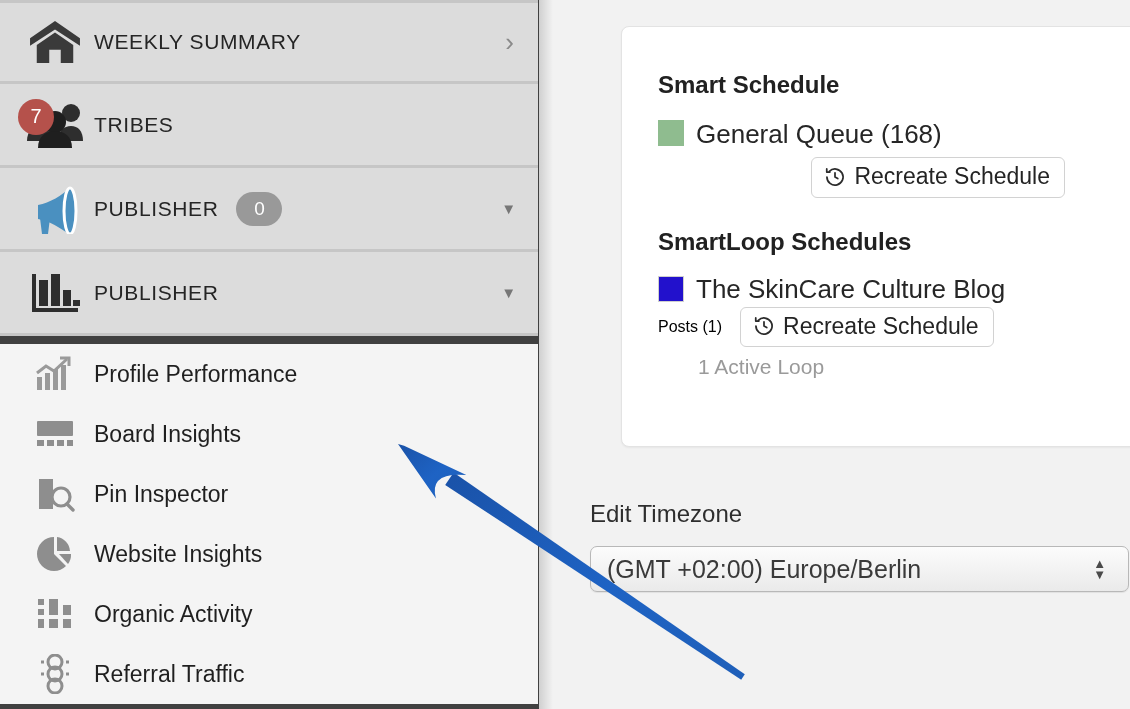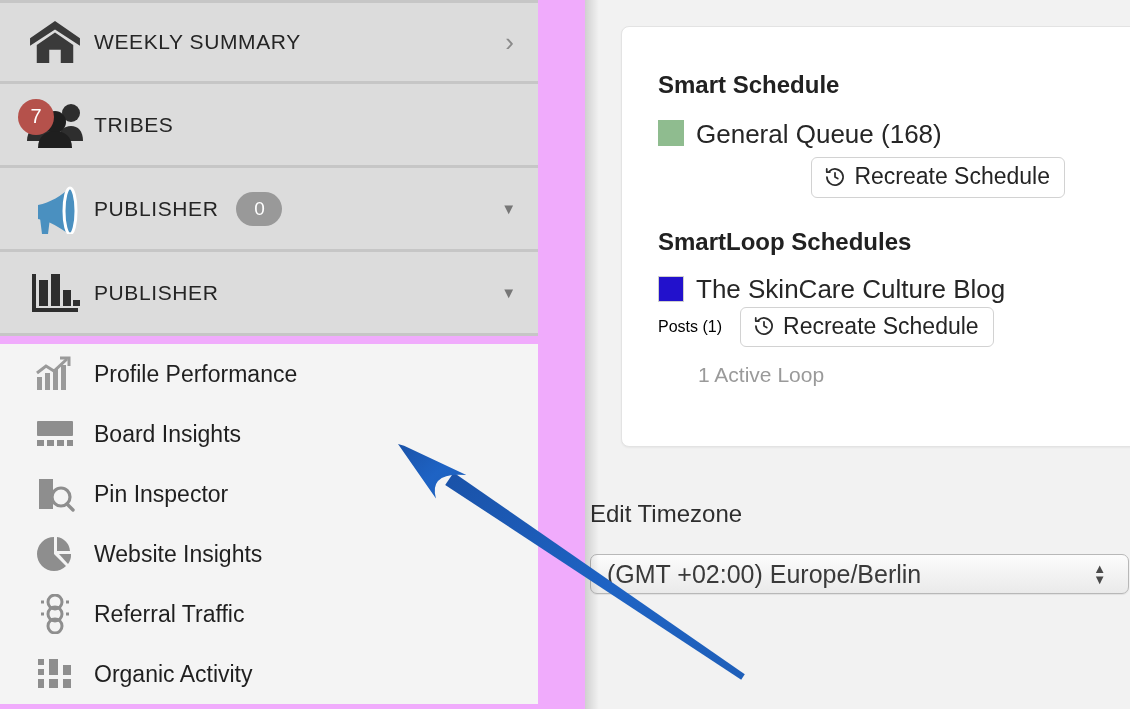--- a/index.html
+++ b/index.html
@@ -17,23 +17,23 @@
     width: 1130px;
     height: 709px;
     background: #f2f2f2;
     overflow: hidden;
   }
 
   
   #sidebar {
     position: absolute;
     left: 0; top: 0;
-    width: 585px;
+    width: 539px;
     height: 709px;
-    background: #f0abfc;
+    background: #404040;
     z-index: 10;
     text-align: center;
   }
   #sidebar:after {
     content: "";
     position: absolute;
     right: -14px; top: 0;
     width: 14px; height: 100%;
     background: linear-gradient(to right, rgba(0,0,0,0.14), rgba(0,0,0,0));
     pointer-events: none;
@@ -191,21 +191,21 @@
     padding: 6px 14px 7px 12px;
     font-family: "Liberation Sans", sans-serif;
     cursor: pointer;
     white-space: nowrap;
     line-height: 1.1;
   }
   .btn-row-indent { text-align: right; margin-top: 6px; padding-right: 38px; }
   .sub-note {
     font-size: 21px;
     color: #9a9a9a;
-    margin-top: 16px;
+    margin-top: 8px;
     padding-left: 40px;
   }
   .smartloop-block { margin-top: 30px; }
   .loop-line {
     display: flex;
     align-items: center;
     flex-wrap: wrap;
     font-size: 26px;
     color: #262626;
   }
@@ -220,30 +220,29 @@
   #tz-label {
     position: absolute;
     left: 590px; top: 500px;
     font-size: 24px;
     color: #2e2e2e;
   }
   #tz-select {
     position: absolute;
     left: 590px; top: 546px;
     width: 539px;
-    height: 40px;
+    height: 46px;
     border: 1px solid #b8b8b8;
     border-radius: 7px;
     background: linear-gradient(to bottom, #fcfcfc 0%, #eaeaea 100%);
     box-shadow: 0 1px 1px rgba(0,0,0,0.07);
     display: flex;
     align-items: center;
     padding: 0 16px;
     cursor: pointer;
-    margin-top: 8px;
   }
   #tz-select .val {
     font-size: 25px;
     color: #3a3a3a;
     flex: 1 1 auto;
     white-space: nowrap;
   }
   .stepper {
     display: flex;
     flex-direction: column;
@@ -437,46 +436,46 @@
             <path d="M19 19 L19 2 A17 17 0 0 0 19 36 A17 17 0 0 0 31 31 Z" fill="#8e8e8e"></path>
             <path d="M22 2 L22 16 L35 16 A15 15 0 0 0 22 2 Z" fill="#8e8e8e"></path>
             <path d="M24 19 L36 19 A15 15 0 0 1 33 29 Z" fill="#8e8e8e"></path>
           </svg>
         </span>
         <span class="lbl">Website Insights</span>
       </div>
 
       <div class="nav-sub">
         <span class="ic">
+          <svg width="40" height="36" viewBox="0 0 40 36">
+            <rect x="3" y="3" width="6" height="6" fill="#8e8e8e"></rect>
+            <rect x="3" y="13" width="6" height="6" fill="#8e8e8e"></rect>
+            <rect x="3" y="23" width="6" height="9" fill="#8e8e8e"></rect>
+            <rect x="14" y="3" width="9" height="16" fill="#8e8e8e"></rect>
+            <rect x="14" y="23" width="9" height="9" fill="#8e8e8e"></rect>
+            <rect x="28" y="9" width="8" height="10" fill="#8e8e8e"></rect>
+            <rect x="28" y="23" width="8" height="9" fill="#8e8e8e"></rect>
+          </svg>
+        </span>
+        <span class="lbl">Organic Activity</span>
+      </div>
+
+      <div class="nav-sub">
+        <span class="ic">
           <svg width="36" height="40" viewBox="0 0 36 40">
             <circle cx="18" cy="8" r="7" fill="none" stroke="#8e8e8e" stroke-width="3"></circle>
             <circle cx="18" cy="20" r="7" fill="none" stroke="#8e8e8e" stroke-width="3"></circle>
             <circle cx="18" cy="32" r="7" fill="none" stroke="#8e8e8e" stroke-width="3"></circle>
             <line x1="7" y1="8" x2="4" y2="8" stroke="#8e8e8e" stroke-width="3"></line>
             <line x1="29" y1="8" x2="32" y2="8" stroke="#8e8e8e" stroke-width="3"></line>
             <line x1="7" y1="20" x2="4" y2="20" stroke="#8e8e8e" stroke-width="3"></line>
             <line x1="29" y1="20" x2="32" y2="20" stroke="#8e8e8e" stroke-width="3"></line>
           </svg>
         </span>
         <span class="lbl">Referral Traffic</span>
-      </div>
-
-      <div class="nav-sub">
-        <span class="ic">
-          <svg width="40" height="36" viewBox="0 0 40 36">
-            <rect x="3" y="3" width="6" height="6" fill="#8e8e8e"></rect>
-            <rect x="3" y="13" width="6" height="6" fill="#8e8e8e"></rect>
-            <rect x="3" y="23" width="6" height="9" fill="#8e8e8e"></rect>
-            <rect x="14" y="3" width="9" height="16" fill="#8e8e8e"></rect>
-            <rect x="14" y="23" width="9" height="9" fill="#8e8e8e"></rect>
-            <rect x="28" y="9" width="8" height="10" fill="#8e8e8e"></rect>
-            <rect x="28" y="23" width="8" height="9" fill="#8e8e8e"></rect>
-          </svg>
-        </span>
-        <span class="lbl">Organic Activity</span>
       </div>
 
     </div>
   </div>
 
   <svg id="arrow-layer" viewBox="0 0 1130 709" width="1130" height="709">
     <defs>
       <linearGradient id="agrad" x1="0" y1="0" x2="1" y2="1">
         <stop offset="0%" stop-color="#1a52a8"></stop>
         <stop offset="55%" stop-color="#1e63c4"></stop>

